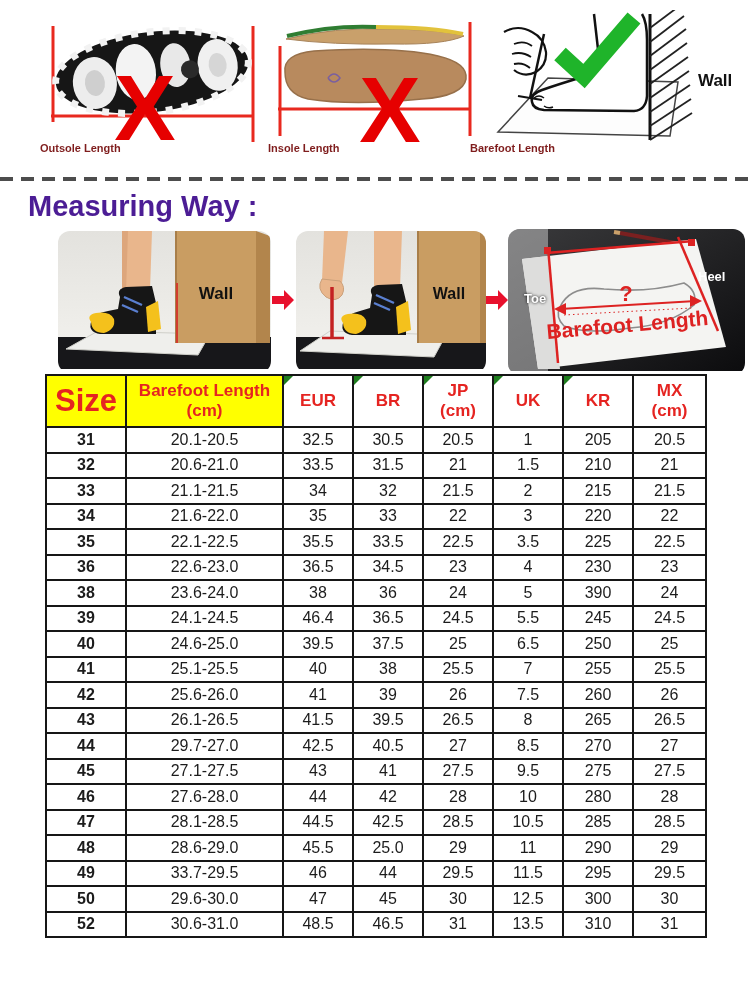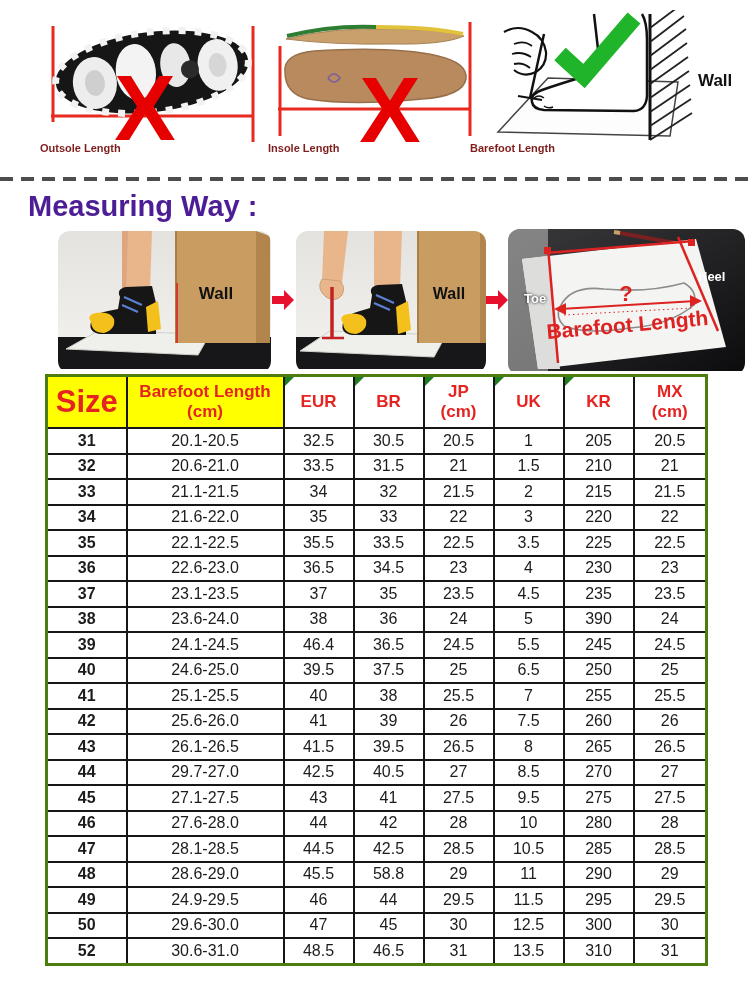--- a/index.html
+++ b/index.html
@@ -23,21 +23,21 @@
   .photo{position:absolute;top:231px;border-radius:12px;overflow:hidden;}
   #p1{left:58px;} #p2{left:296px;} #p3{left:508px;top:229px;}
   .arrow{position:absolute;top:290px;}
   #arrow1{left:272px;} #arrow2{left:486px;}
 
   
   table.size{position:absolute;left:45px;top:374px;width:660px;border-collapse:collapse;
              table-layout:fixed;}
   table.size th,table.size td{border:2px solid #161616;text-align:center;vertical-align:middle;
              padding:0;overflow:hidden;}
-  table.size{border:3px solid #4d7c0f;}
+  table.size{border:1px solid #4d7c0f;}
   table.size th{height:50px;background:#ffffff;color:#e52421;font-weight:bold;font-size:17px;
              line-height:1.15;position:relative;}
   table.size th.yellow{background:#ffff00;}
   table.size th:first-child div{font-size:31px;}
   table.size td{height:23.5px;font-size:16px;color:#1c1c1c;}
   table.size td.size-col{font-weight:bold;}
   .corner{position:absolute;top:0;left:0;width:0;height:0;
           border-left:9px solid #1e7d1e;border-bottom:9px solid transparent;}
 </style>
 </head>
@@ -326,30 +326,20 @@
           <td class="size-col">36</td>
           <td>22.6-23.0</td>
           <td>36.5</td>
           <td>34.5</td>
           <td>23</td>
           <td>4</td>
           <td>230</td>
           <td>23</td>
         </tr>
         <tr>
-          <td class="size-col">37</td>
-          <td>23.1-23.5</td>
-          <td>37</td>
-          <td>35</td>
-          <td>23.5</td>
-          <td>4.5</td>
-          <td>235</td>
-          <td>23.5</td>
-        </tr>
-        <tr>
           <td class="size-col">38</td>
           <td>23.6-24.0</td>
           <td>38</td>
           <td>36</td>
           <td>24</td>
           <td>5</td>
           <td>390</td>
           <td>24</td>
         </tr>
         <tr>
@@ -439,29 +429,29 @@
           <td>42.5</td>
           <td>28.5</td>
           <td>10.5</td>
           <td>285</td>
           <td>28.5</td>
         </tr>
         <tr>
           <td class="size-col">48</td>
           <td>28.6-29.0</td>
           <td>45.5</td>
-          <td>58.8</td>
+          <td>25.0</td>
           <td>29</td>
           <td>11</td>
           <td>290</td>
           <td>29</td>
         </tr>
         <tr>
           <td class="size-col">49</td>
-          <td>24.9-29.5</td>
+          <td>33.7-29.5</td>
           <td>46</td>
           <td>44</td>
           <td>29.5</td>
           <td>11.5</td>
           <td>295</td>
           <td>29.5</td>
         </tr>
         <tr>
           <td class="size-col">50</td>
           <td>29.6-30.0</td>

